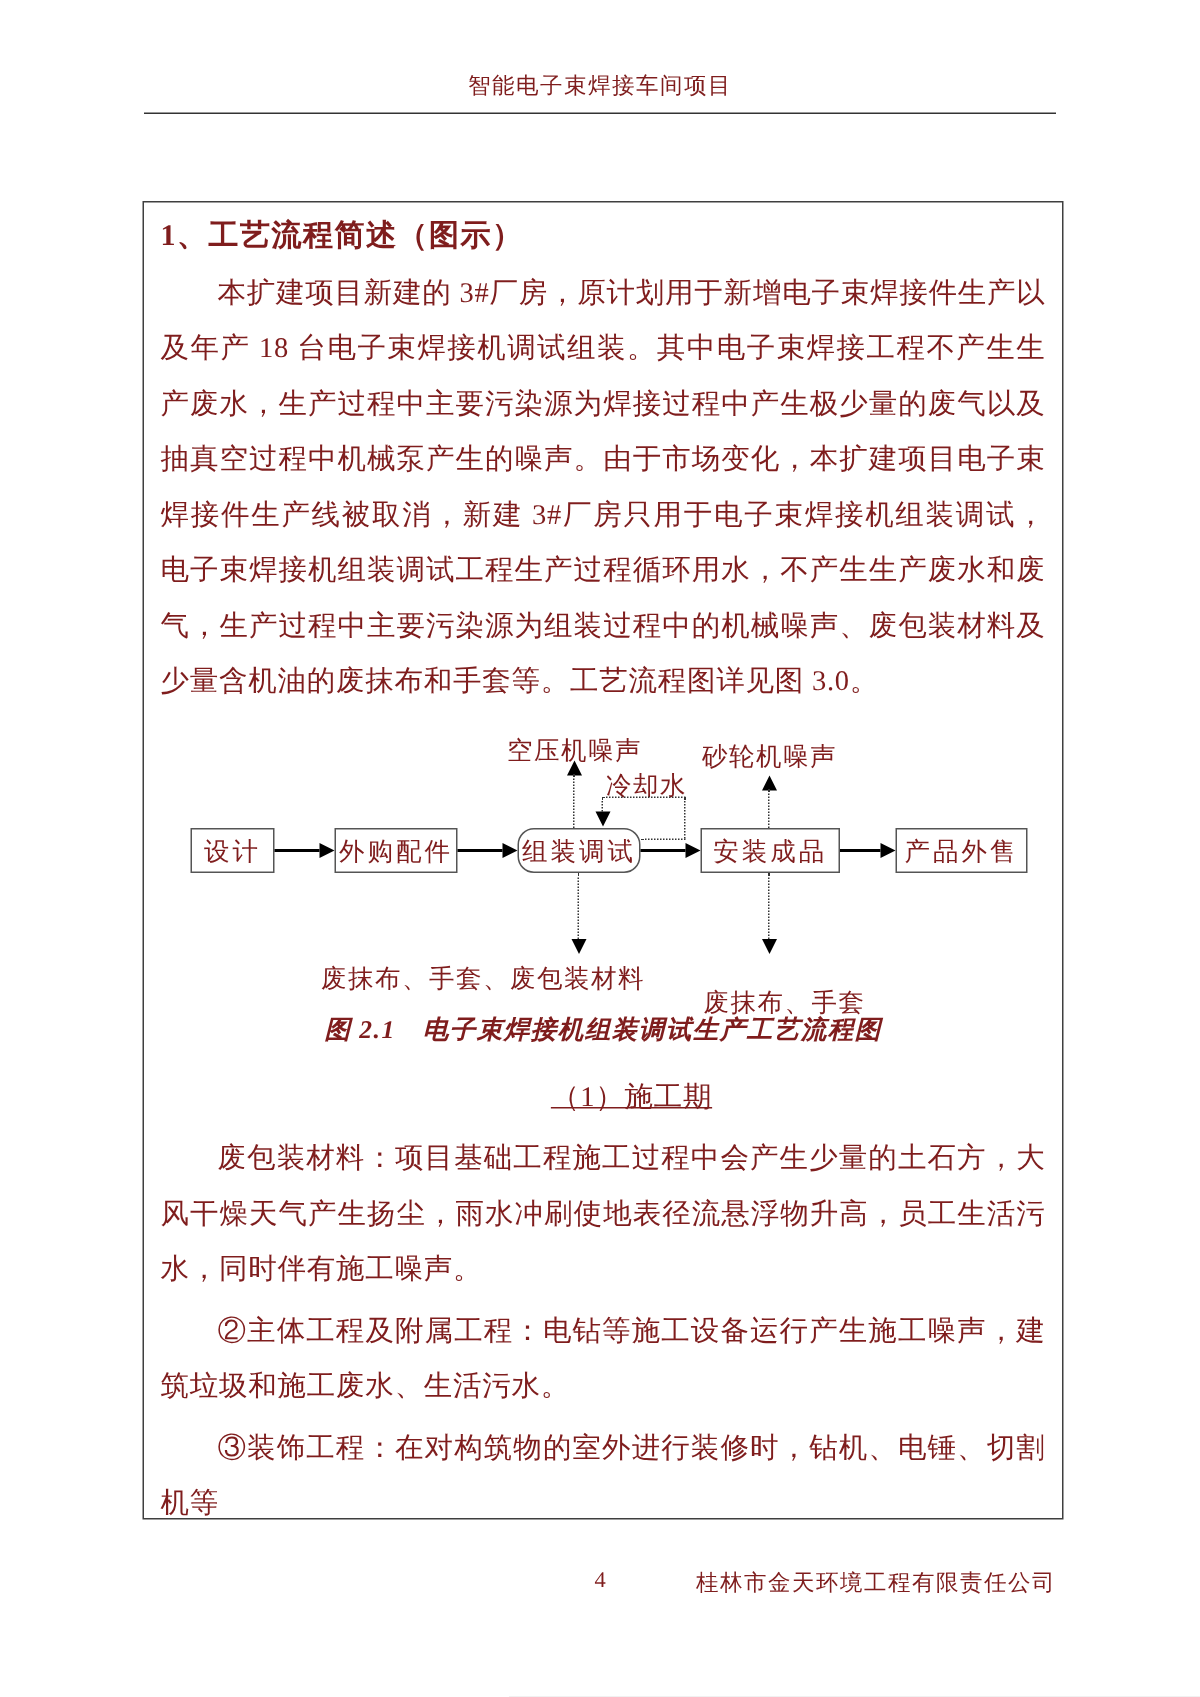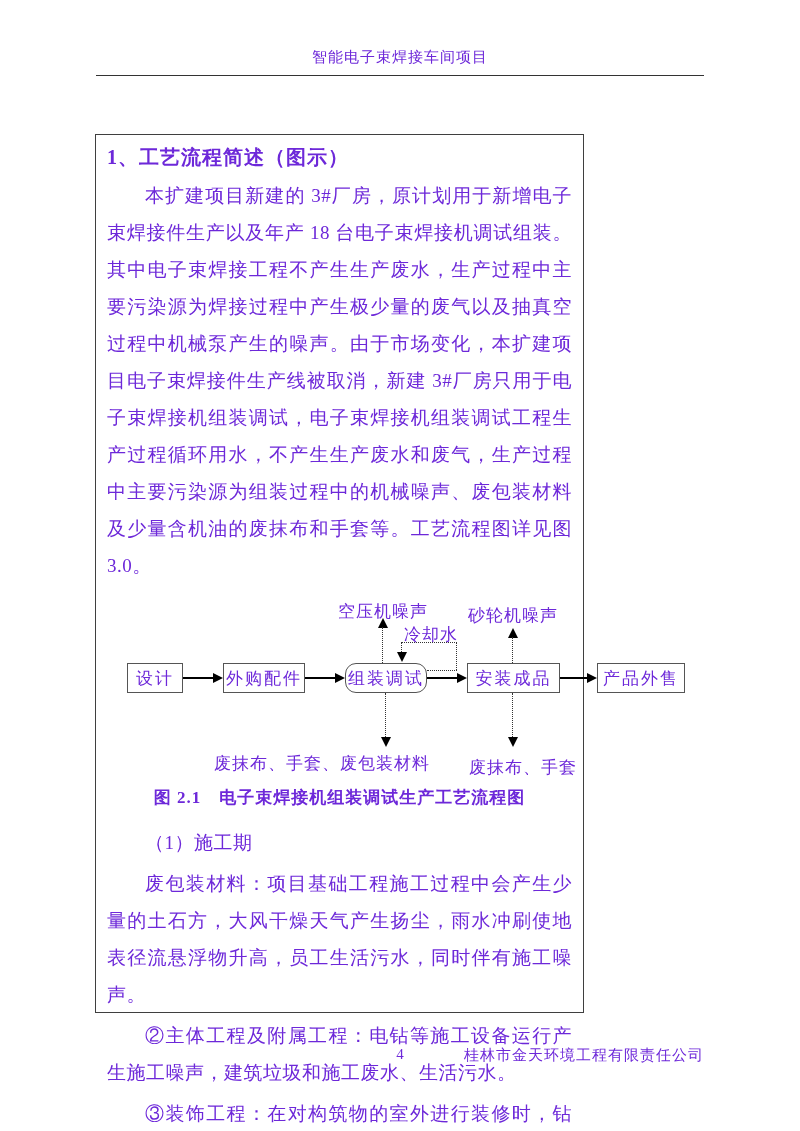--- a/index.html
+++ b/index.html
@@ -1,57 +1,57 @@
 <!DOCTYPE html>
 <html><head>
 <meta charset="utf-8">
 <style>
   html,body { margin:0; padding:0; background:#e8e8e8; }
   .page {
     position:relative;
     width:800px; height:1131px;
     margin:0 auto;
     background:#ffffff;
-    color:#6d28d9;
+    color:#7f1d1d;
     font-family:"Liberation Serif","DejaVu Serif",serif;
     overflow:hidden;
   }
 
   
   .page-header {
     position:absolute; top:48px; left:96px; width:608px;
     text-align:center; font-size:15px; letter-spacing:1px;
     padding-bottom:8px; border-bottom:1.5px solid #333333;
   }
 
   
   .doc-title {
     position:absolute; top:97px; left:95px; margin:0;
     font-size:22px; font-weight:bold; letter-spacing:0.5px;
   }
 
   
   .content-box {
     position:absolute; top:134px; left:95px;
-    width:489px; height:879px;
+    width:614px; height:879px;
     border:1.5px solid #3f3f3f;
     box-sizing:border-box;
     padding:6px 11px 0 11px;
   }
   .sec-heading {
     font-size:20px; font-weight:bold; line-height:32px; letter-spacing:1px;
   }
   .sec-heading.second { margin-top:8px; line-height:36px; }
   .body-par {
     margin:4px 0 0 0;
     font-size:19px; line-height:37px;
     text-align:justify; text-indent:2em;
     letter-spacing:0.5px;
   }
-  .body-par.no-just { text-align:left; }
+  .body-par.no-just { text-align:center;text-decoration:underline; }
 
   
   .diagram { position:relative; margin-top:12px; height:224px; }
   .flow-node {
     position:absolute; top:67px; height:30px;
     border:1.6px solid #555555; background:#fff;
     box-sizing:border-box;
     display:flex; align-items:center; justify-content:center;
     font-size:17px; letter-spacing:2px; white-space:nowrap;
   }
@@ -61,21 +61,21 @@
   .tri { position:absolute; width:0; height:0; }
   .tri-right { border-top:5px solid transparent; border-bottom:5px solid transparent; border-left:10px solid #000; }
   .tri-up    { border-left:5px solid transparent; border-right:5px solid transparent; border-bottom:10px solid #000; }
   .tri-down  { border-left:5px solid transparent; border-right:5px solid transparent; border-top:10px solid #000; }
   .diag-label {
     position:absolute; font-size:17px; letter-spacing:1px;
     text-align:center; white-space:nowrap;
   }
   .diag-caption {
     position:absolute; top:190px; left:0; width:100%;
-    text-align:center; font-size:17px; font-weight:bold; letter-spacing:1px;
+    text-align:center; font-size:17px; font-weight:bold; letter-spacing:1px;font-style:italic;
   }
 
   
   .page-footer {
     position:absolute; top:1046px; left:96px; width:608px;
     font-size:15px; height:20px;
   }
   .page-num { position:absolute; left:0; right:0; text-align:center; }
   .company  { position:absolute; right:0; letter-spacing:1px; }
 </style>
@@ -126,21 +126,21 @@
       <div class="tri tri-right" style="left:350px; top:77px;"></div>
       <div class="solid-h" style="left:453px; top:81px; width:27px;"></div>
       <div class="tri tri-right" style="left:480px; top:77px;"></div>
 
       <div class="dotted-v" style="left:278px; top:97px; height:44px;"></div>
       <div class="tri tri-down" style="left:274px; top:141px;"></div>
       <div class="dotted-v" style="left:405px; top:97px; height:44px;"></div>
       <div class="tri tri-down" style="left:401px; top:141px;"></div>
 
       <div class="diag-label" style="left:100px; top:156px; width:230px;">废抹布、手套、废包装材料</div>
-      <div class="diag-label" style="left:336px; top:160px; width:160px;">废抹布、手套</div>
+      <div class="diag-label" style="left:336px; top:172px; width:160px;">废抹布、手套</div>
 
       <div class="diag-caption">图 2.1　电子束焊接机组装调试生产工艺流程图</div>
     </div>
 
 
     <p class="body-par no-just">（1）施工期</p>
 
     <p class="body-par">废包装材料：项目基础工程施工过程中会产生少量的土石方，大风干燥天气产生扬尘，雨水冲刷使地表径流悬浮物升高，员工生活污水，同时伴有施工噪声。</p>
     <p class="body-par">②主体工程及附属工程：电钻等施工设备运行产生施工噪声，建筑垃圾和施工废水、生活污水。</p>
     <p class="body-par">③装饰工程：在对构筑物的室外进行装修时，钻机、电锤、切割机等</p>

